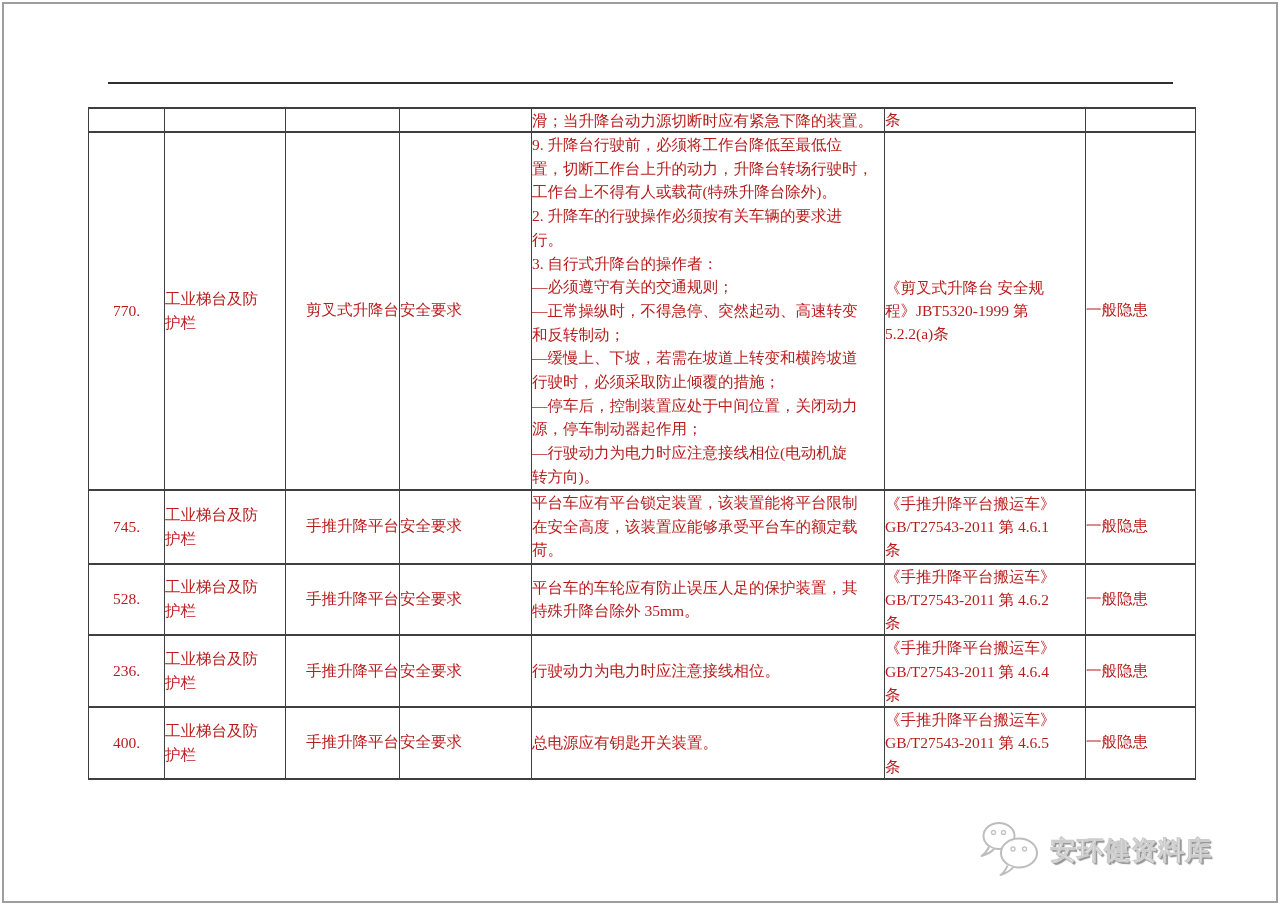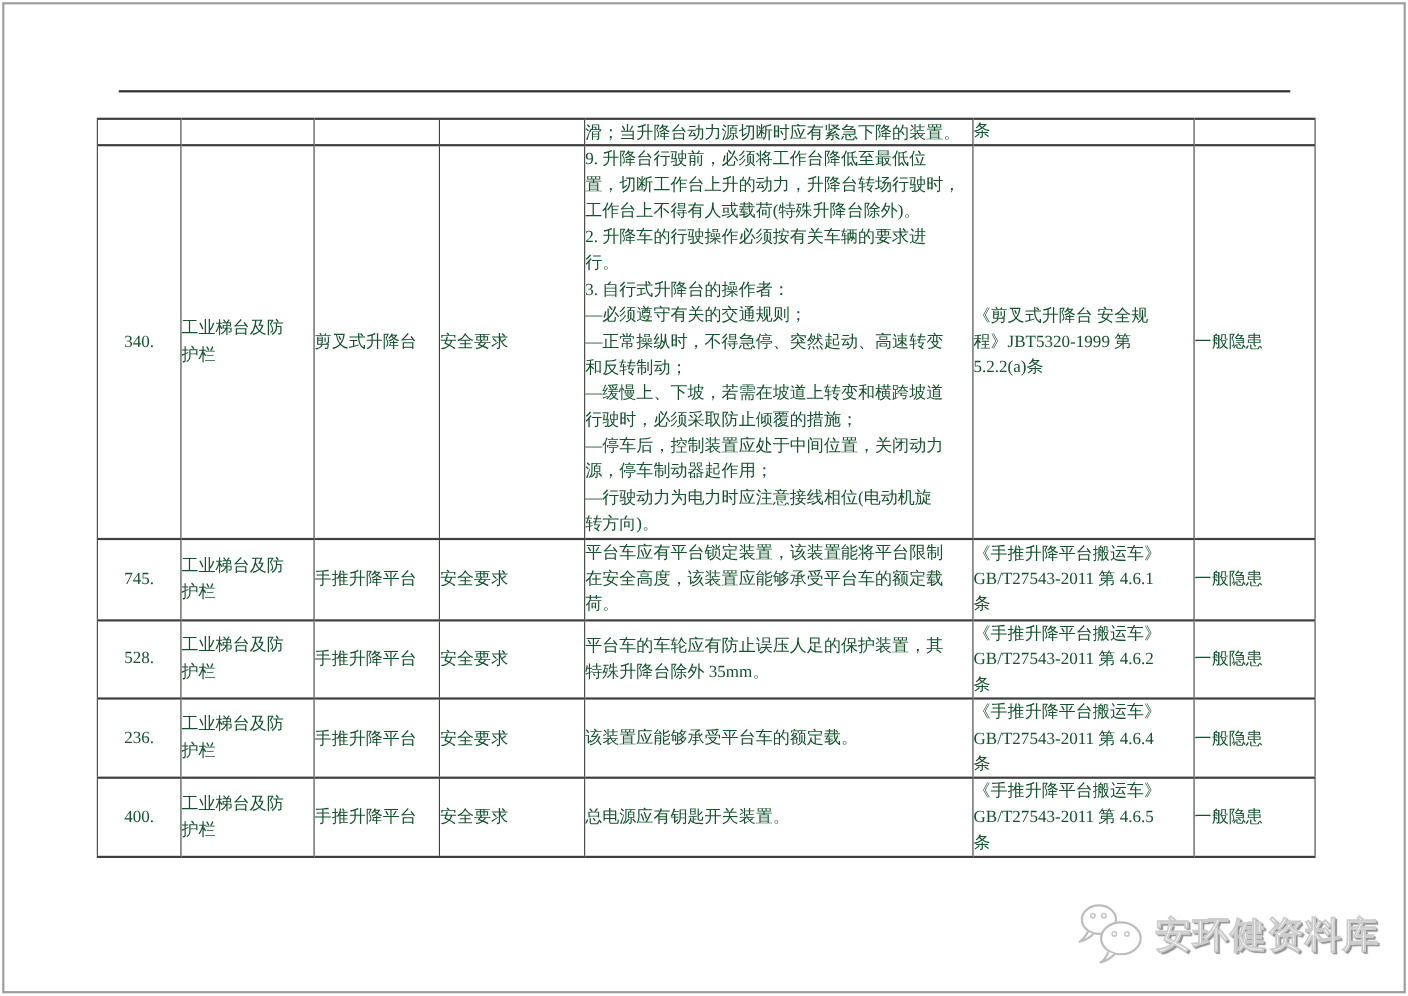--- a/index.html
+++ b/index.html
@@ -15,45 +15,45 @@
   .header-rule {
     position:absolute; left:108px; top:82px; width:1065px; height:2px;
     background:#2f2f2f;
   }
   table.tbl {
     position:absolute; left:88px; top:107px; width:1107px;
     border-collapse:collapse; table-layout:fixed;
   }
   .tbl td {
     border:1px solid #3f3f3f; border-top-width:2px; border-bottom-width:2px;
-    padding:0; font-size:15.5px; color:#14532d; vertical-align:middle;
+    padding:0; font-size:15.5px; color:#b91c1c; vertical-align:middle;
     overflow:hidden;
   }
   tr.r0 { height:24px; }
   tr.r1 { height:357px; }
   tr.r2 { height:74px; }
   tr.r3 { height:70px; }
   tr.r4 { height:72px; }
   tr.r5 { height:70px; }
   .c-no   { text-align:center; font-size:16px; }
   .c-cat  { white-space:pre; padding:0 8px 0 12px; line-height:24px; font-size:16px; }
-  .c-equip{ padding-left:10px; font-size:16px; }
+  .c-equip{ padding-left:10px; font-size:16px;text-align:right; }
   .c-type { padding-left:9px;  font-size:16px; }
   .c-desc { white-space:pre; padding-left:8px; line-height:23.7px; }
   tr.r0 .c-desc { line-height:21px; }
   tr.r0 .c-ref  { line-height:21px; vertical-align:top; }
   .c-ref  { white-space:pre; padding-left:8px; line-height:23.2px; }
   .c-risk { padding-left:10px; font-size:16px; }
   .watermark {
     position:absolute; left:978px; top:819px;
     display:flex; align-items:center; gap:8px;
   }
   .wm-text {
     font-family:"Liberation Sans","DejaVu Sans",sans-serif;
-    font-size:33px; font-weight:bold; color:#ffffff; letter-spacing:1px;
+    font-size:26px; font-weight:bold; color:#ffffff; letter-spacing:1px;
     text-shadow:2px 2px 1px #949494, 1px 1px 0 #b8b8b8;
     -webkit-text-stroke:0.6px #cccccc;
     white-space:nowrap;
   }
 </style>
 </head>
 <body>
 
 <div class="page-frame"></div>
 <div class="header-rule"></div>
@@ -72,21 +72,21 @@
     <tr class="r0">
       <td class="c-no"></td>
       <td class="c-cat"></td>
       <td class="c-equip"></td>
       <td class="c-type"></td>
       <td class="c-desc">滑；当升降台动力源切断时应有紧急下降的装置。</td>
       <td class="c-ref">条</td>
       <td class="c-risk"></td>
     </tr>
     <tr class="r1">
-      <td class="c-no">340.</td>
+      <td class="c-no">770.</td>
       <td class="c-cat">工业梯台及防
 护栏</td>
       <td class="c-equip">剪叉式升降台</td>
       <td class="c-type">安全要求</td>
       <td class="c-desc">9. 升降台行驶前，必须将工作台降低至最低位
 置，切断工作台上升的动力，升降台转场行驶时，
 工作台上不得有人或载荷(特殊升降台除外)。
 2. 升降车的行驶操作必须按有关车辆的要求进
 行。
 3. 自行式升降台的操作者：
@@ -130,21 +130,21 @@
 GB/T27543-2011 第 4.6.2
 条</td>
       <td class="c-risk">一般隐患</td>
     </tr>
     <tr class="r4">
       <td class="c-no">236.</td>
       <td class="c-cat">工业梯台及防
 护栏</td>
       <td class="c-equip">手推升降平台</td>
       <td class="c-type">安全要求</td>
-      <td class="c-desc">该装置应能够承受平台车的额定载。</td>
+      <td class="c-desc">行驶动力为电力时应注意接线相位。</td>
       <td class="c-ref">《手推升降平台搬运车》
 GB/T27543-2011 第 4.6.4
 条</td>
       <td class="c-risk">一般隐患</td>
     </tr>
     <tr class="r5">
       <td class="c-no">400.</td>
       <td class="c-cat">工业梯台及防
 护栏</td>
       <td class="c-equip">手推升降平台</td>

